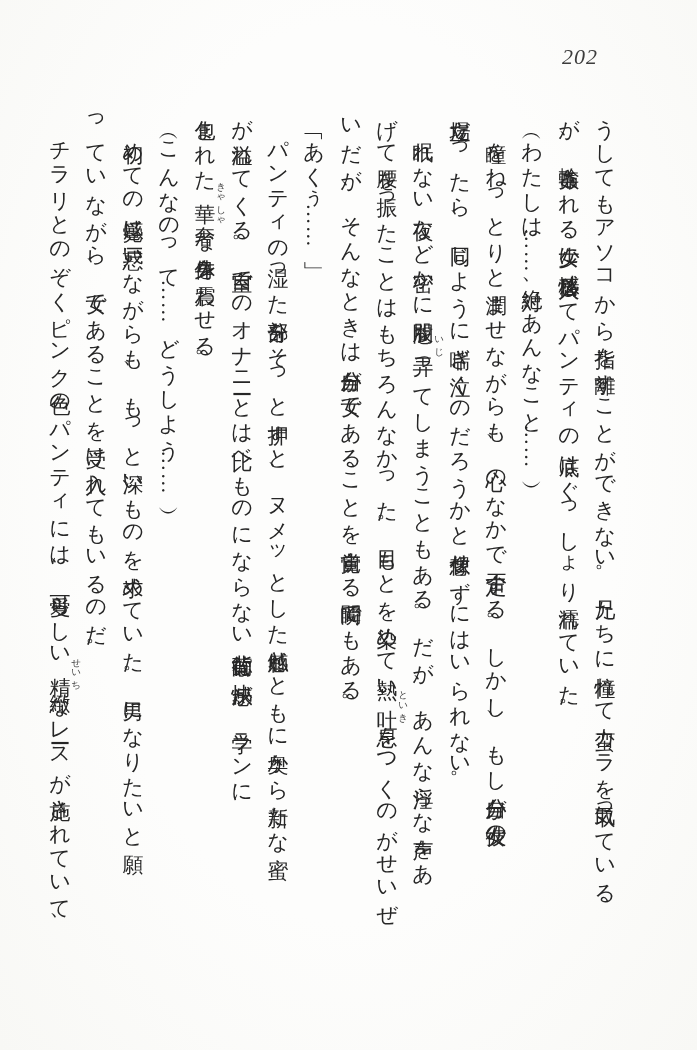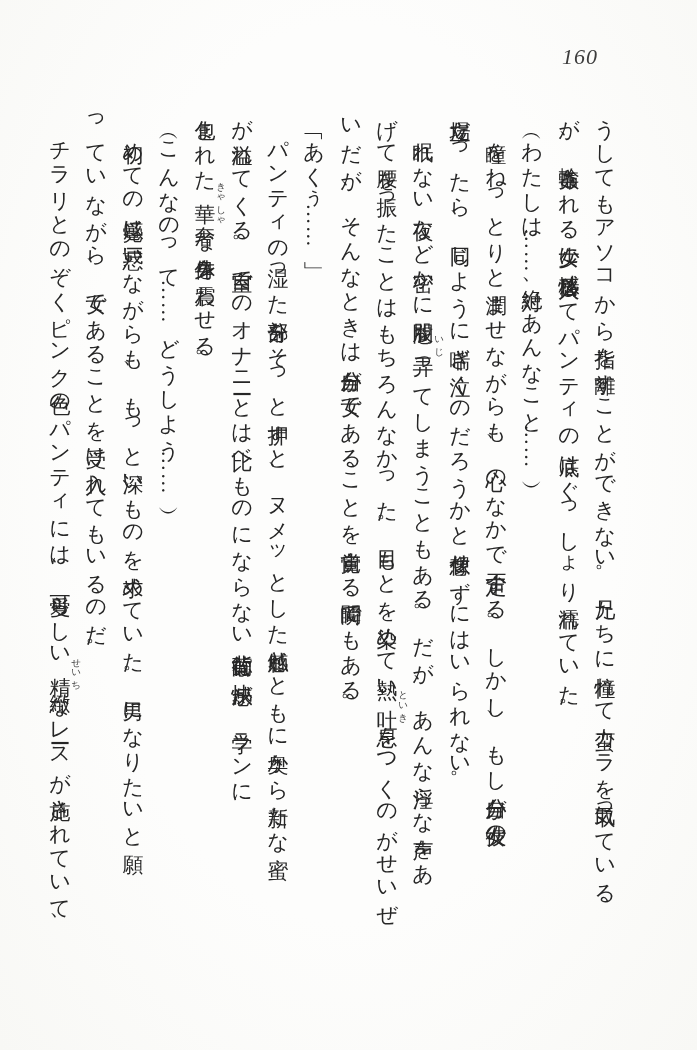--- a/index.html
+++ b/index.html
@@ -46,21 +46,21 @@
     font-size: 9.5px;
     letter-spacing: 0.5px;
     color: #3f3f3f;
     font-family: "Liberation Serif", "DejaVu Serif", serif;
   }
 </style>
 </head>
 <body>
 
 <div class="page">
-  <div class="page-number">160</div>
+  <div class="page-number">202</div>
   <div class="text-block" id="text-block">
       <div class="col" style="left: 587px; top: 104px;"><span>うしてもアソコから指を離すことができない。兄たちに憧れて蛮カラを気取っている</span></div>
       <div class="col" style="left: 551px; top: 104px;"><span>が、輪姦される少女に感情移入してパンティの底はぐっしょり濡れていた。</span></div>
       <div class="col" style="left: 514px; top: 126px;"><span>（わたしは……絶対、あんなこと……）</span></div>
       <div class="col" style="left: 478px; top: 126px;"><span>瞳をねっとりと潤ませながらも、心のなかで否定する。しかし、もし自分が彼女の</span></div>
       <div class="col" style="left: 442px; top: 104px;"><span>立場だったら、同じように喘ぎ泣くのだろうかと想像せずにはいられない。</span></div>
       <div class="col" style="left: 405px; top: 126px;"><span>眠れない夜など密かに股間を</span><ruby>弄<rt>いじ</rt></ruby><span>ってしまうこともある。だが、あんな淫らな声をあ</span></div>
       <div class="col" style="left: 369px; top: 104px;"><span>げて腰を振ったことはもちろんなかった。目もとを染めて熱い</span><ruby>吐息<rt>といき</rt></ruby><span>をつくのがせいぜ</span></div>
       <div class="col" style="left: 333px; top: 104px;"><span>いだが、そんなときは自分が女であることを自覚する瞬間でもある。</span></div>
       <div class="col" style="left: 296px; top: 126px;"><span>「あくぅ……」</span></div>

